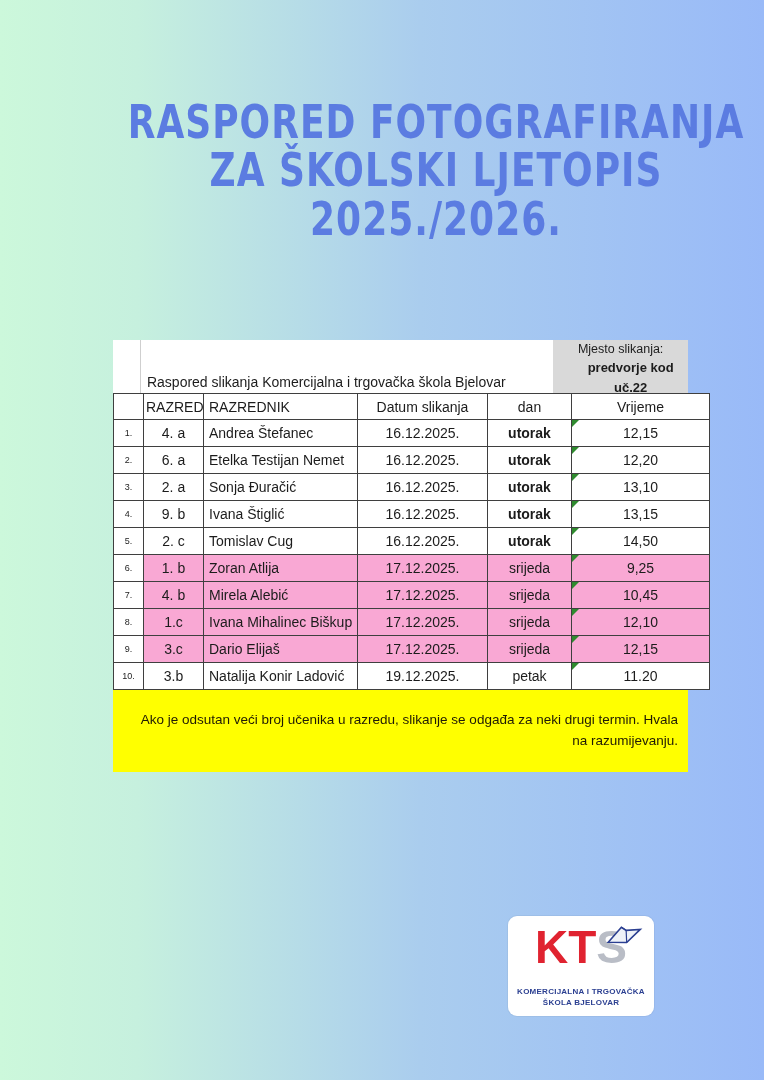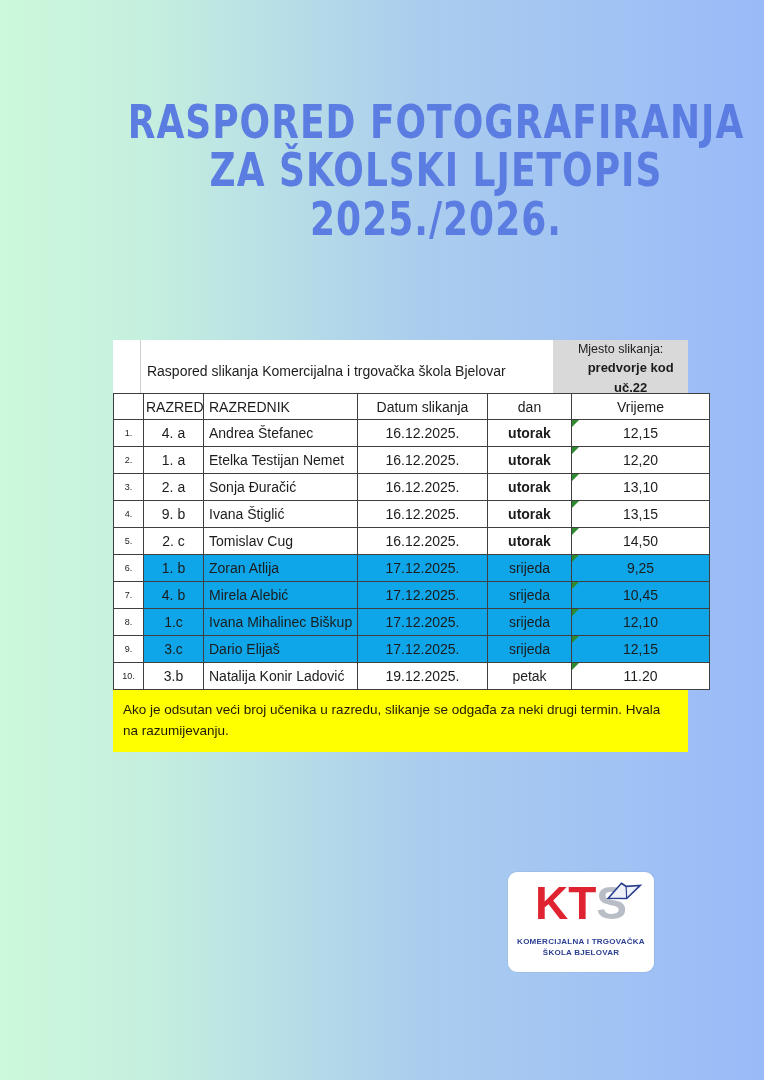--- a/index.html
+++ b/index.html
@@ -22,21 +22,21 @@
   }
 
   
   .sheet{position:absolute;left:113px;top:340px;width:575px;}
 
   .caption-strip{display:flex;height:53px;}
   .cap-spacer{width:27px;background:#fff;border-right:1px solid #cfcfcf;}
   .cap-main{
     width:413px;background:#fff;
     display:flex;align-items:flex-end;
-    padding:14px 6px;box-sizing:border-box;
+    padding:3px 6px;box-sizing:border-box;
     font-size:14px;color:#1c1c1c;
   }
   .cap-loc{
     width:135px;background:#d9d9d9;
     display:flex;flex-direction:column;justify-content:center;
     text-align:center;font-size:12.5px;color:#1c1c1c;
     line-height:1.5;padding-top:4px;box-sizing:border-box;
   }
   .cap-loc .loc-val{font-weight:bold;font-size:13px;padding-left:20px;}
 
@@ -50,49 +50,49 @@
     padding:0 2px;overflow:hidden;white-space:nowrap;
   }
   tr.head-row td{height:25px;}
   .c-num{width:25px;font-size:9px;}
   .c-razred{width:55px;}
   .c-name{width:146px;text-align:left !important;padding-left:5px !important;margin-top:28px;}
   .c-datum{width:125px;}
   .c-dan{width:79px;}
   .c-time{width:133px;position:relative;}
   tr.danb .c-dan{font-weight:bold;}
-  tr.shaded td{background:#0ea5e9;}
+  tr.shaded td{background:#f9a8d4;}
   tr.shaded td.c-num{background:#fff;}
   .flag{
     position:absolute;top:0;left:0;width:0;height:0;
     border-top:7px solid #2f8b2f;border-right:7px solid transparent;
   }
 
   .note{
     width:575px;background:#ffff00;box-sizing:border-box;
     min-height:46px;display:flex;align-items:center;justify-content:center;
-    text-align:left;font-size:13.5px;color:#1f1a05;line-height:1.55;
-    padding:10px 10px;
+    text-align:right;font-size:13.5px;color:#1f1a05;line-height:1.55;
+    padding:20px 10px;
   }
 
   
   .logo-card{
-    position:absolute;left:508px;top:872px;width:146px;height:100px;
+    position:absolute;left:508px;top:916px;width:146px;height:100px;
     background:#fff;border-radius:9px;
     box-shadow:0 0 0 1px rgba(0,0,0,0.04);
     display:flex;flex-direction:column;align-items:center;
     overflow:visible;
   }
   .logo-mark{position:relative;margin-top:8px;line-height:1;font-weight:bold;
     font-size:46px;letter-spacing:0;}
   .logo-kt{color:#e02330;}
   .logo-s{color:#b9bdc6;position:relative;}
   .book{position:absolute;top:-14px;right:-16px;transform:rotate(-12deg);}
   .logo-text{
-    margin-top:11px;text-align:center;color:#2b3f91;font-weight:bold;
+    margin-top:17px;text-align:center;color:#2b3f91;font-weight:bold;
     font-size:8px;letter-spacing:0.25px;line-height:1.35;
   }
 </style>
 </head>
 <body>
 
 <div class="page">
 
   <div class="title">
     <div>RASPORED FOTOGRAFIRANJA</div>
@@ -125,21 +125,21 @@
       <tr class="danb">
         <td class="c-num">1.</td>
         <td class="c-razred">4. a</td>
         <td class="c-name">Andrea Štefanec</td>
         <td class="c-datum">16.12.2025.</td>
         <td class="c-dan">utorak</td>
         <td class="c-time"><span class="flag"></span><span>12,15</span></td>
       </tr>
       <tr class="danb">
         <td class="c-num">2.</td>
-        <td class="c-razred">1. a</td>
+        <td class="c-razred">6. a</td>
         <td class="c-name">Etelka Testijan Nemet</td>
         <td class="c-datum">16.12.2025.</td>
         <td class="c-dan">utorak</td>
         <td class="c-time"><span class="flag"></span><span>12,20</span></td>
       </tr>
       <tr class="danb">
         <td class="c-num">3.</td>
         <td class="c-razred">2. a</td>
         <td class="c-name">Sonja Đuračić</td>
         <td class="c-datum">16.12.2025.</td>

